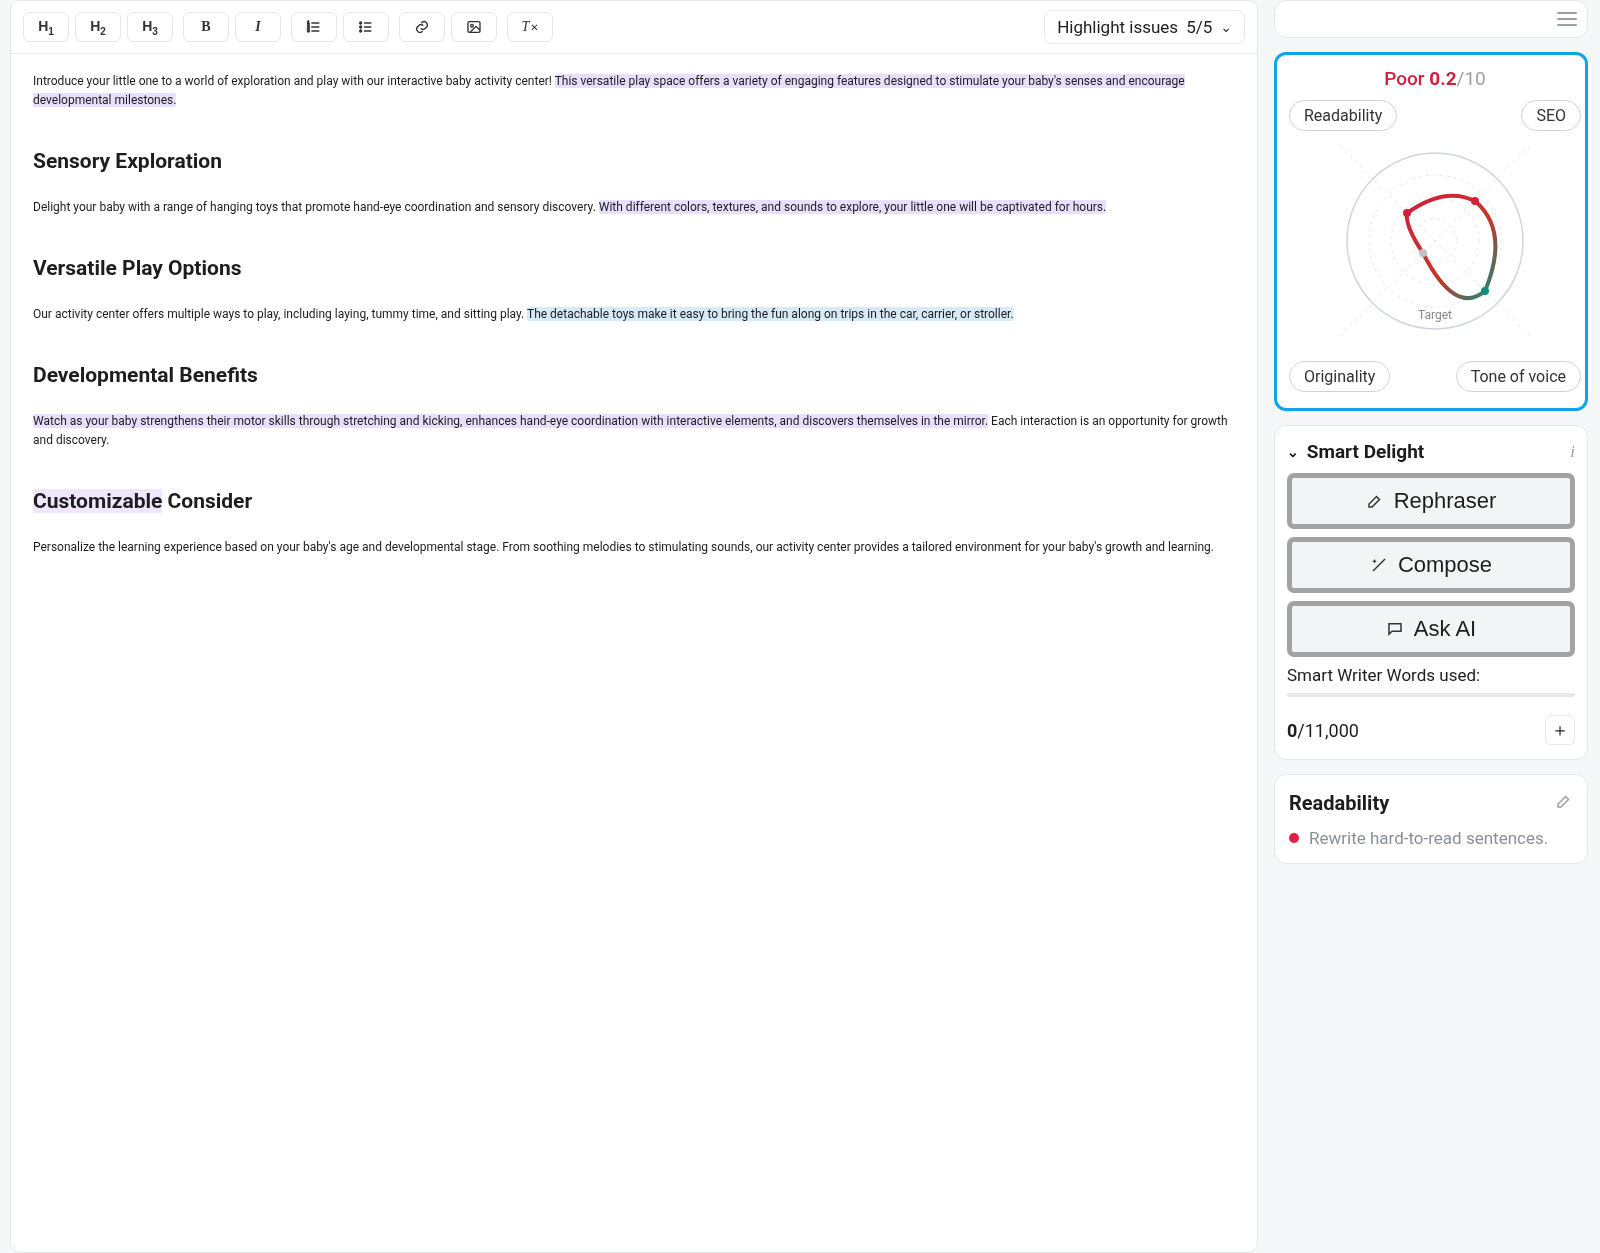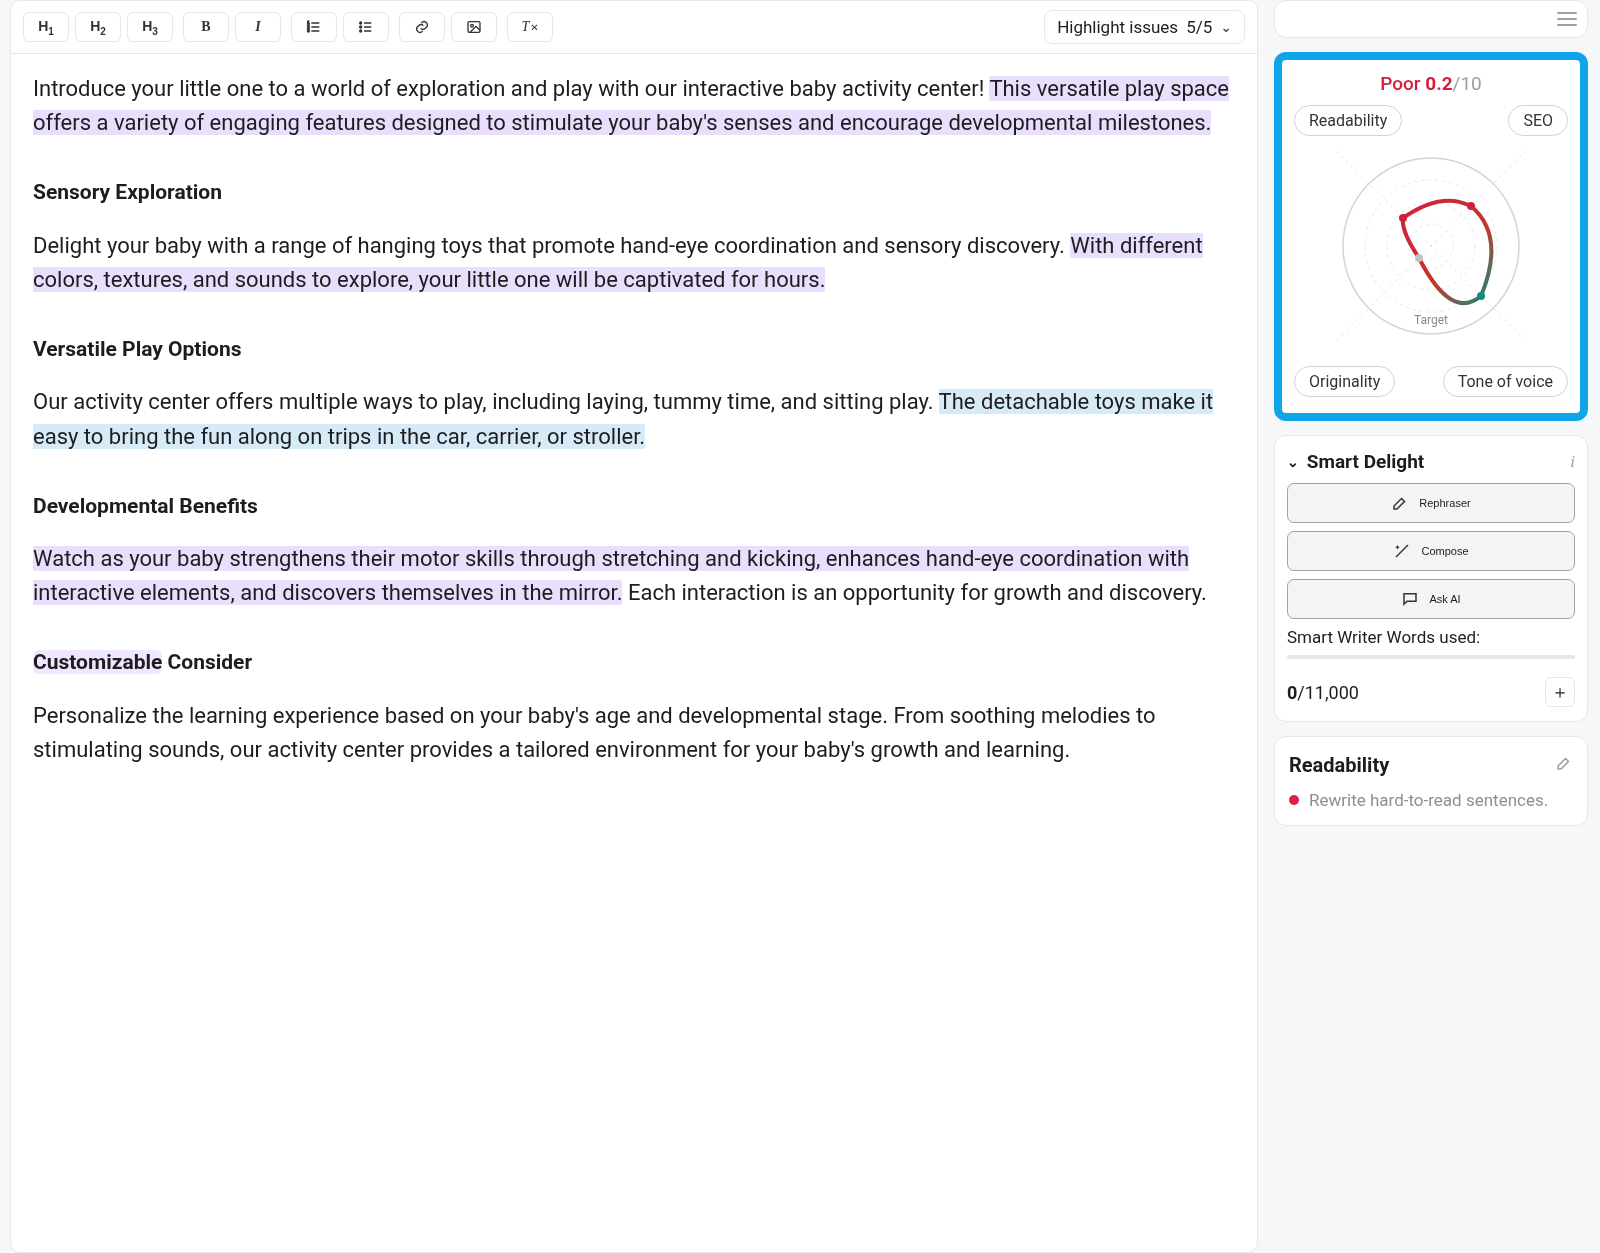--- a/index.html
+++ b/index.html
@@ -59,25 +59,25 @@
     cursor: pointer;
   }
   .highlight-chip .count { color: #222; }
   .chev { font-size: 14px; color: #333; }
 
   .doc {
     padding: 18px 22px 40px 22px;
     overflow-y: auto;
     line-height: 1.55;
   }
-  .doc p { margin: 0 0 24px 0; font-size: 22px; color: #1d1d1f; }
+  .doc p { margin: 0 0 24px 0; font-size: 12px; color: #1d1d1f; }
   .doc .section-h { font-size: 21px; font-weight: 700; margin: 36px 0 20px 0; }
   .hl-purple { background: #e9defc; border-radius: 2px; }
   .hl-blue { background: #d6eaf7; border-radius: 2px; }
-  .hl-light { background: #f0e6ff; border-radius: 6px; }
+  .hl-light { background: #f0e6ff; border-radius: 0; }
 
   .side-panel {
     width: 316px;
     display: flex;
     flex-direction: column;
     gap: 14px;
     overflow-y: auto;
     padding-right: 2px;
   }
   .card {
@@ -91,23 +91,23 @@
     justify-content: flex-end;
   }
   .hamburger {
     width: 32px; height: 28px;
     display: flex; flex-direction: column; justify-content: center; gap: 4px;
     align-items: center; cursor: pointer;
   }
   .hamburger span { display:block; width:20px; height:2px; background:#9aa0a6; border-radius:2px; }
 
   .score-card {
-    border: 8px solid #0ea5e9;
+    border: 3px solid #0ea5e9;
     border-radius: 12px;
-    padding: 12px 10px 16px 10px;
+    padding: 12px 2px 16px 10px;
     display: flex;
     flex-direction: column;
     align-items: center;
     gap: 10px;
   }
   .score-line { font-size: 19px; }
   .score-line .lab { color: #d21f3c; font-weight: 500; }
   .score-line .val { color: #d21f3c; font-weight: 700; }
   .score-line .max { color: #9aa0a6; }
   .pill-row { display:flex; justify-content:space-between; width:100%; gap:8px; padding:0 2px; }
@@ -117,23 +117,23 @@
   }
   .radar-wrap { width: 240px; height: 210px; position: relative; }
   .radar-wrap svg { width: 100%; height: 100%; }
   .radar-target { font-size:12px; fill:#888; }
 
   .sw-card { padding: 14px 12px 14px 12px; }
   .sw-head { display:flex; align-items:center; justify-content:space-between; margin-bottom:10px; }
   .sw-title { display:flex; align-items:center; gap:8px; font-size:19px; font-weight:700; }
   .sw-info { color:#9aa0a6; font-style:italic; font-family:Georgia,serif; font-size:17px; }
   .sw-btn {
-    width:100%; border:1px solid #a3a3a3; background:#f3f4f6; border-radius:7px;
+    width:100%; border:5px solid #a3a3a3; background:#f3f4f6; border-radius:7px;
     padding:10px 0; display:flex; align-items:center; justify-content:center; gap:10px;
-    font-size:11px; color:#1d1d1f; cursor:pointer; margin-bottom:8px;
+    font-size:22px; color:#1d1d1f; cursor:pointer; margin-bottom:8px;
   }
   .sw-btn svg { width:18px; height:18px; }
   .sw-used-row { display:flex; align-items:center; justify-content:space-between; margin-top:10px; }
   .sw-used-label { font-size:17px; margin-bottom: 8px; }
   .sw-bar { height:4px; background:#e5e7eb; border-radius:2px; margin-bottom:18px; }
   .sw-count { font-size:18px; }
   .sw-count b { font-weight:700; }
   .plus-btn { border:1px solid #e5e7eb; border-radius:6px; width:30px; height:30px; display:flex;align-items:center;justify-content:center;cursor:pointer; }
 
   .read-card { padding: 16px 14px 12px 14px; }

